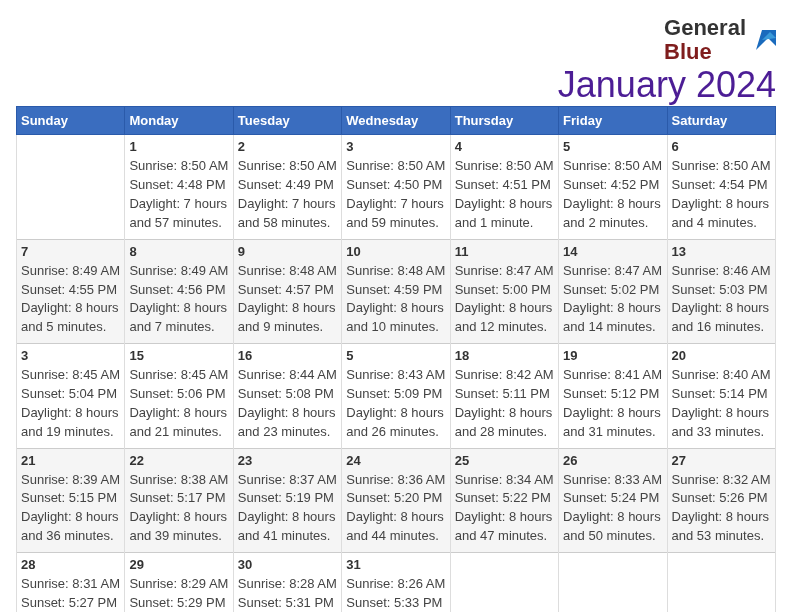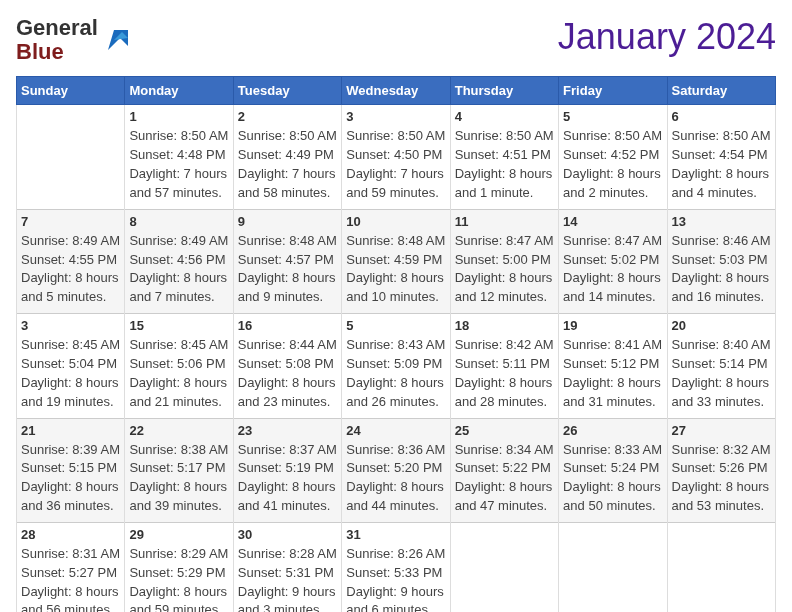--- a/index.html
+++ b/index.html
@@ -6,22 +6,22 @@
     body {
       font-family: Arial, sans-serif;
       background: #fff;
       width: 792px;
       min-height: 612px;
       padding: 16px;
     }
     .header {
       display: flex;
       justify-content: space-between;
-      align-items: flex-start;
-      margin-bottom: 12px;
+      align-items: flex-end;
+      flex-direction: column;
     }
     .logo {
       display: flex;
       align-items: center;
     }
     .logo-text {
       font-size: 22px;
       font-weight: bold;
       line-height: 1.1;
     }

